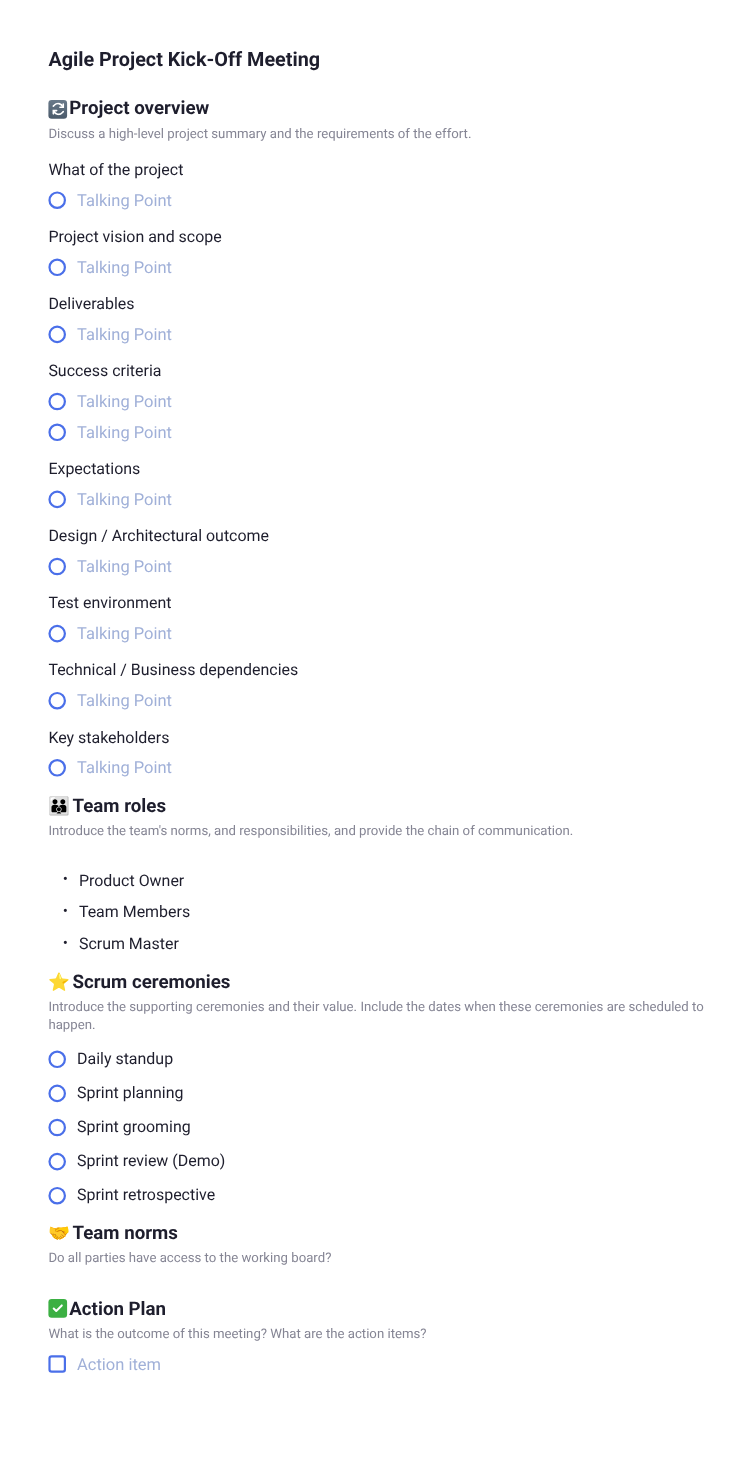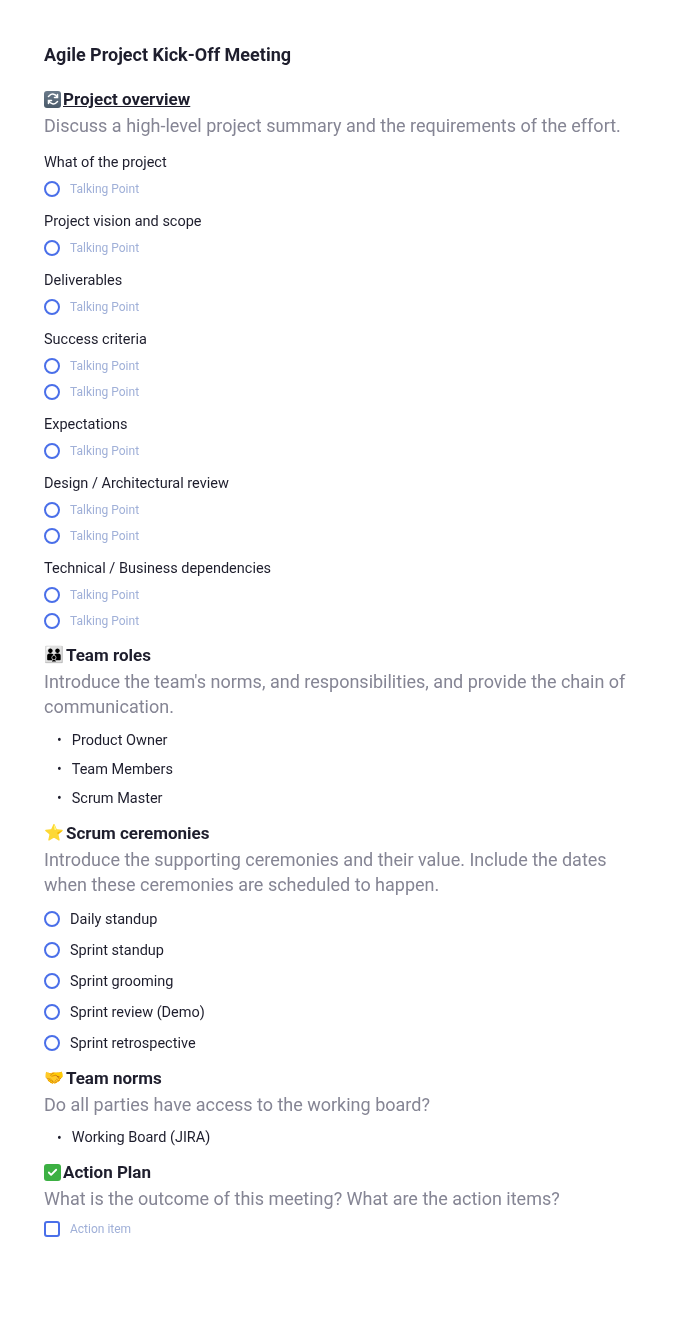--- a/index.html
+++ b/index.html
@@ -25,21 +25,21 @@
     .section-header .emoji {
       font-size: 16px;
       line-height: 1;
     }
     .section-header h2 {
       font-size: 17px;
       font-weight: 700;
       color: #1e1e2d;
     }
     .section-desc {
-      font-size: 18px;
+      font-size: 12px;
       color: #858594;
       margin-top: 4px;
       line-height: 1.4;
     }
     .subheading {
       font-size: 14.5px;
       color: #1e1e2d;
       margin-top: 16px;
       font-weight: 400;
     }
@@ -57,46 +57,46 @@
       flex-shrink: 0;
     }
     .square {
       width: 16px;
       height: 16px;
       border: 2px solid #4a6fe9;
       border-radius: 3px;
       flex-shrink: 0;
     }
     .placeholder {
-      font-size: 12px;
+      font-size: 15px;
       color: #a0b0d8;
     }
     .item-text {
       font-size: 14.5px;
       color: #1e1e2d;
     }
     ul.bullet-list {
       list-style: none;
-      margin-top: 12px;
+      margin-top: 28px;
     }
     ul.bullet-list li {
       display: flex;
       align-items: center;
       gap: 10px;
       margin-top: 12px;
       font-size: 14.5px;
       color: #1e1e2d;
       padding-left: 13px;
     }
     ul.bullet-list li::before {
       content: "•";
       font-size: 14px;
       color: #1e1e2d;
     }
-    .first-section { margin-top: 0; text-decoration: underline; }
+    .first-section { margin-top: 0; }
     .ceremony-list { margin-top: 14px; }
     .ceremony-list .ci-item { margin-top: 14px; }
     .ceremony-list .ci-item:first-child { margin-top: 0; }
     .refresh-icon {
       width: 17px;
       height: 17px;
       background: linear-gradient(180deg, #6a7a8a, #4a5a6a);
       border-radius: 3px;
       display: inline-flex;
       align-items: center;
@@ -157,34 +157,36 @@
     </div>
     <div class="tp-item">
       <span class="circle"></span>
       <span class="placeholder">Talking Point</span>
     </div>
     <p class="subheading">Expectations</p>
     <div class="tp-item">
       <span class="circle"></span>
       <span class="placeholder">Talking Point</span>
     </div>
-    <p class="subheading">Design / Architectural review</p>
-    <div class="tp-item">
-      <span class="circle"></span>
-      <span class="placeholder">Talking Point</span>
-    </div>
+    <p class="subheading">Design / Architectural outcome</p>
+    <div class="tp-item">
+      <span class="circle"></span>
+      <span class="placeholder">Talking Point</span>
+    </div>
+    <p class="subheading">Test environment</p>
     <div class="tp-item">
       <span class="circle"></span>
       <span class="placeholder">Talking Point</span>
     </div>
     <p class="subheading">Technical / Business dependencies</p>
     <div class="tp-item">
       <span class="circle"></span>
       <span class="placeholder">Talking Point</span>
     </div>
+    <p class="subheading">Key stakeholders</p>
     <div class="tp-item">
       <span class="circle"></span>
       <span class="placeholder">Talking Point</span>
     </div>
   </div>
 
 <div class="section-header">
   <span class="emoji">👪</span>
   <h2>Team roles</h2>
 </div>
@@ -200,21 +202,21 @@
   <h2>Scrum ceremonies</h2>
 </div>
 <p class="section-desc">Introduce the supporting ceremonies and their value. Include the dates when these ceremonies are scheduled to happen.</p>
 <div class="ceremony-list" id="ceremonies-list">
     <div class="ci-item">
       <span class="circle"></span>
       <span class="item-text">Daily standup</span>
     </div>
     <div class="ci-item">
       <span class="circle"></span>
-      <span class="item-text">Sprint standup</span>
+      <span class="item-text">Sprint planning</span>
     </div>
     <div class="ci-item">
       <span class="circle"></span>
       <span class="item-text">Sprint grooming</span>
     </div>
     <div class="ci-item">
       <span class="circle"></span>
       <span class="item-text">Sprint review (Demo)</span>
     </div>
     <div class="ci-item">
@@ -222,21 +224,20 @@
       <span class="item-text">Sprint retrospective</span>
     </div>
   </div>
 
 <div class="section-header">
   <span class="emoji">🤝</span>
   <h2>Team norms</h2>
 </div>
 <p class="section-desc">Do all parties have access to the working board?</p>
 <ul class="bullet-list" id="team-norms-list">
-    <li>Working Board (JIRA)</li>
   </ul>
 
 <div class="section-header">
   <span class="check-emoji">
     <svg viewBox="0 0 24 24" fill="none" stroke="#fff" stroke-width="4" stroke-linecap="round" stroke-linejoin="round">
       <polyline points="20 6 9 17 4 12"></polyline>
     </svg>
   </span>
   <h2>Action Plan</h2>
 </div>

